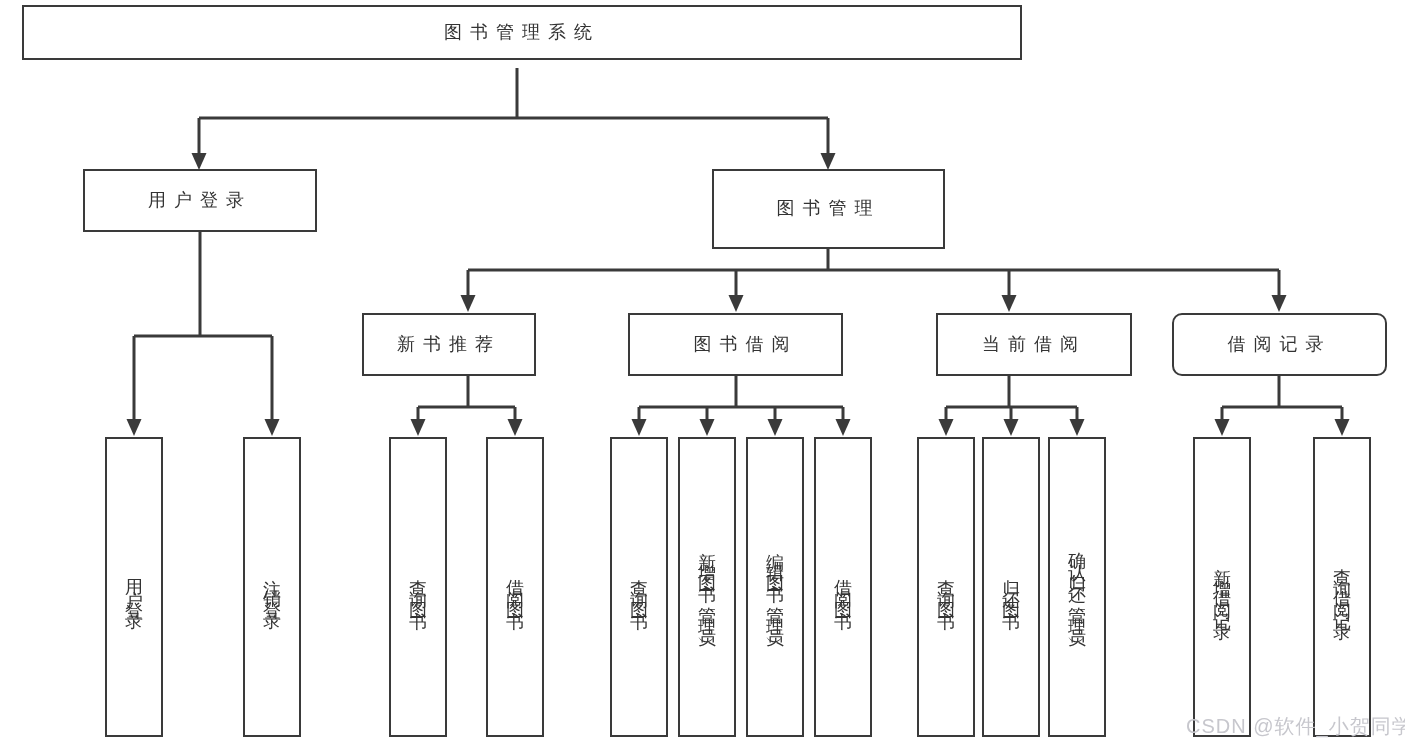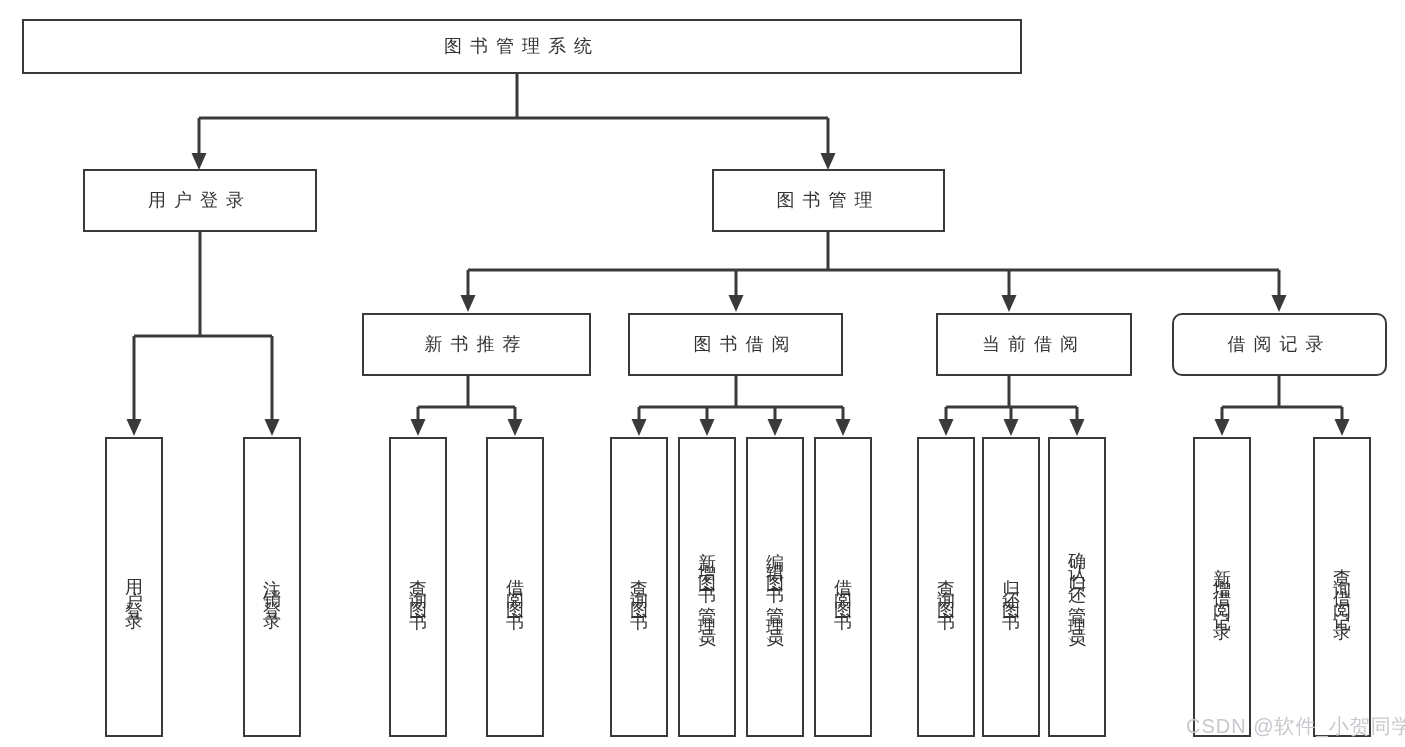--- a/index.html
+++ b/index.html
@@ -13,23 +13,23 @@
     background:#ffffff; border:2.5px solid #3a3a3a; color:#333333;
     display:flex; align-items:center; justify-content:center;
     font-size:18px; line-height:1.2; white-space:nowrap;
   }
   .h { letter-spacing:8px; }
   .v {
     writing-mode:vertical-rl; text-orientation:mixed;
     letter-spacing:11px; line-height:1; font-size:18px;
     width:58px; height:300px; top:437px;
   }
-  .root  { left:22px;  top:19px;  width:1000px; height:55px; }
+  .root  { left:22px;  top:5px;  width:1000px; height:55px; }
   .lvl2a { left:83px;  top:169px; width:234px;  height:63px; }
-  .lvl2b { left:712px; top:169px; width:233px;  height:63px; }
+  .lvl2b { left:712px; top:169px; width:233px;  height:80px; }
   .lvl3  { top:313px; height:63px; }
   #watermark {
     position:absolute; left:1186px; top:713px; z-index:5;
     font-size:20px; color:#c7c7cd; letter-spacing:1px; white-space:nowrap;
   }
 </style>
 </head>
 <body>
 
 <svg id="connectors" width="1405" height="747" viewBox="0 0 1405 747" aria-hidden="true">
@@ -63,21 +63,21 @@
     <polygon points="1214.5,419 1229.5,419 1222,436"></polygon>
     <polygon points="1334.5,419 1349.5,419 1342,436"></polygon>
   </g>
 </svg>
 
 <div class="box h root">图书管理系统</div>
 
 <div class="box h lvl2a">用户登录</div>
 <div class="box h lvl2b">图书管理</div>
 
-<div class="box h lvl3" style="left:362px;width:229px;">新书推荐</div>
+<div class="box h lvl3" style="left:362px;width:174px;">新书推荐</div>
 <div class="box h lvl3" style="left:628px;width:215px;padding-left:20px;">图书借阅</div>
 <div class="box h lvl3" style="left:936px;width:196px;">当前借阅</div>
 <div class="box h lvl3" style="left:1172px;width:215px;border-radius:10px;">借阅记录</div>
 
 <div class="box v" style="left:105px;">用户登录</div>
 <div class="box v" style="left:243px;">注销登录</div>
 
 <div class="box v" style="left:389px;">查询图书</div>
 <div class="box v" style="left:486px;">借阅图书</div>
 

